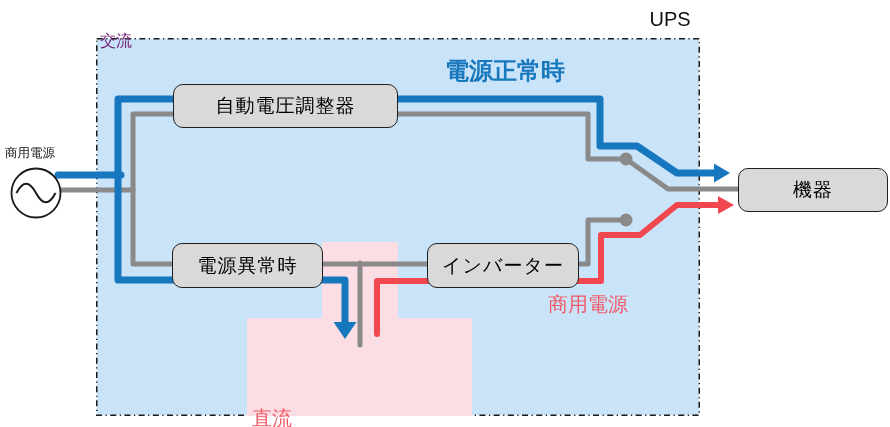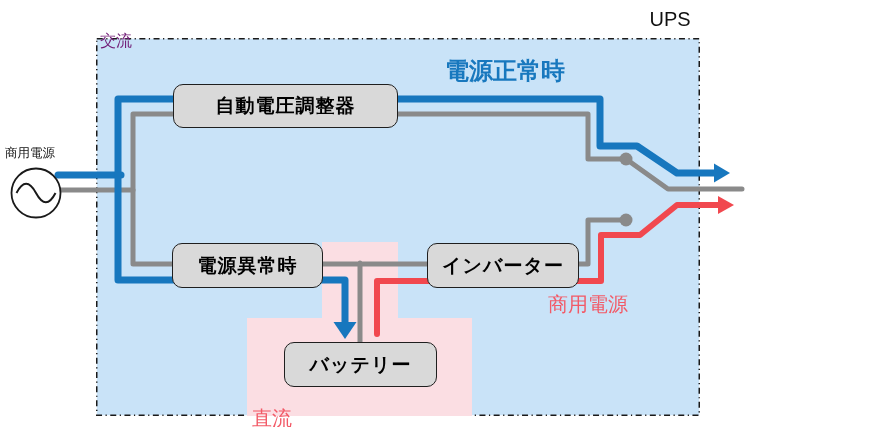--- a/index.html
+++ b/index.html
@@ -4,21 +4,21 @@
 <style>
   html,body{margin:0;padding:0;background:#ffffff;}
   #stage{
     position:relative;width:890px;height:427px;background:#ffffff;overflow:hidden;
     font-family:"Liberation Sans", sans-serif;
   }
   #wires{position:absolute;left:0;top:0;width:890px;height:427px;}
   .node{
     position:absolute;background:#D9D9D9;border:1.6px solid #1F1F1F;border-radius:10px;
     display:flex;align-items:center;justify-content:center;
-    font-size:19px;color:#000;letter-spacing:1px;box-sizing:border-box;white-space:nowrap;font-weight:bold;
+    font-size:19px;color:#000;letter-spacing:1px;box-sizing:border-box;white-space:nowrap;
   }
   .lbl{position:absolute;white-space:nowrap;line-height:1.1;}
   .lbl-ups{left:640px;top:8px;width:60px;text-align:center;font-size:20px;color:#111;}
   .lbl-ac{left:100px;top:32px;font-size:16px;color:#701a75;}
   .lbl-normal{left:445px;top:58px;font-size:24px;color:#1878BE;font-weight:bold;}
   .lbl-abnormal{left:548px;top:293px;font-size:20px;color:#F25A67;}
   .lbl-dc{left:252px;top:407px;font-size:20px;color:#F25A67;}
   .lbl-source{left:5px;top:147px;font-size:12.5px;color:#111;}
   .node-avr{left:173px;top:84px;width:225px;height:44px;}
   .node-converter{left:172px;top:243px;width:151px;height:45px;}
@@ -61,14 +61,14 @@
   <div class="lbl lbl-ups">UPS</div>
   <div class="lbl lbl-ac">交流</div>
   <div class="lbl lbl-normal">電源正常時</div>
   <div class="lbl lbl-abnormal">商用電源</div>
   <div class="lbl lbl-dc">直流</div>
   <div class="lbl lbl-source">商用電源</div>
 
   <div class="node node-avr">自動電圧調整器</div>
   <div class="node node-converter">電源異常時</div>
   <div class="node node-inverter">インバーター</div>
-  <div class="node node-battery">バッテリー</div>
+  <div class="node node-equipment">機器</div>
 </div>
 
 </body></html>

